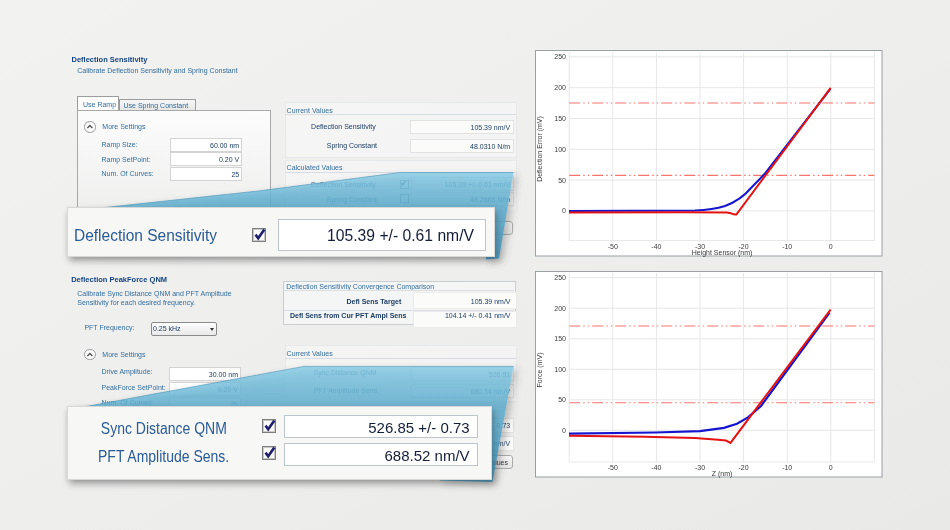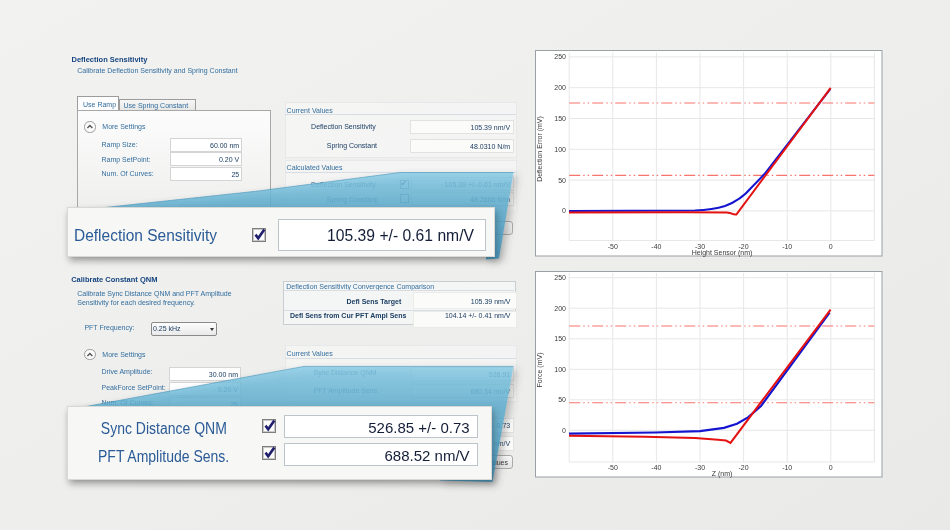--- a/index.html
+++ b/index.html
@@ -75,21 +75,21 @@
     <span class="v" style="color:#3c6c93;">105.39 +/- 0.61 nm/V</span>
   </div>
 <div class="t" style="left:326.8px;top:194.5px;color:#3f7096;">Spring Constant</div>
 <div class="cb10" style="left:399.5px;top:194px;"></div>
 <div class="ginp" style="left:410.5px;top:191.8px;width:103.7px;height:14.2px;">
     <span class="v" style="color:#3c6c93;">48.2668 N/m</span>
   </div>
 
 <div class="abs" style="left:438px;top:221px;width:75px;height:14px;background:linear-gradient(#f7f7f7,#e4e4e4);border:1px solid #ababab;border-radius:3px;box-sizing:border-box;"></div>
 
-<div class="t hdr" style="left:71.2px;top:275.2px;">Calibrate Constant QNM</div>
+<div class="t hdr" style="left:71.2px;top:275.2px;">Deflection PeakForce QNM</div>
 <div class="t blue" style="left:77.3px;top:288.8px;">Calibrate Sync Distance QNM and PFT Amplitude</div>
 <div class="t blue" style="left:77.3px;top:298.4px;">Sensitivity for each desired frequency.</div>
 
 <div class="t blue" style="left:84.4px;top:323.2px;">PFT Frequency:</div>
 <div class="abs" style="left:150.8px;top:321.6px;width:66.5px;height:14px;background:linear-gradient(#fdfdfd,#e9e9e9);border:1px solid #8a8a8a;border-radius:2px;box-sizing:border-box;"></div>
 <div class="t navy" style="left:153px;top:324.4px;">0.25 kHz</div>
 <div class="abs" style="left:210px;top:327.9px;width:0;height:0;border-left:2.5px solid transparent;border-right:2.5px solid transparent;border-top:3.5px solid #333;"></div>
 
 <div class="abs" style="left:84px;top:348.7px;width:11.5px;height:11.5px;border:1px solid #9b9b9b;border-radius:50%;background:#fcfcfc;box-sizing:border-box;"></div>
 <svg class="abs" style="left:84px;top:348.7px;" width="12" height="12">

